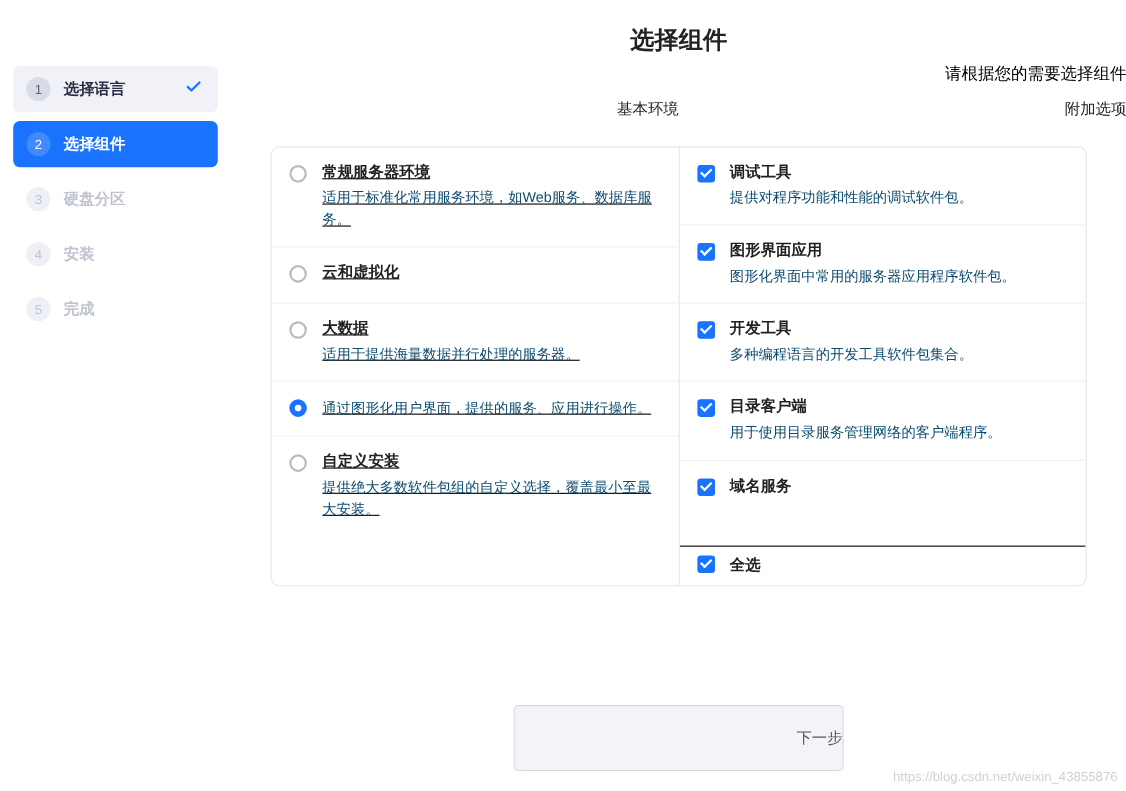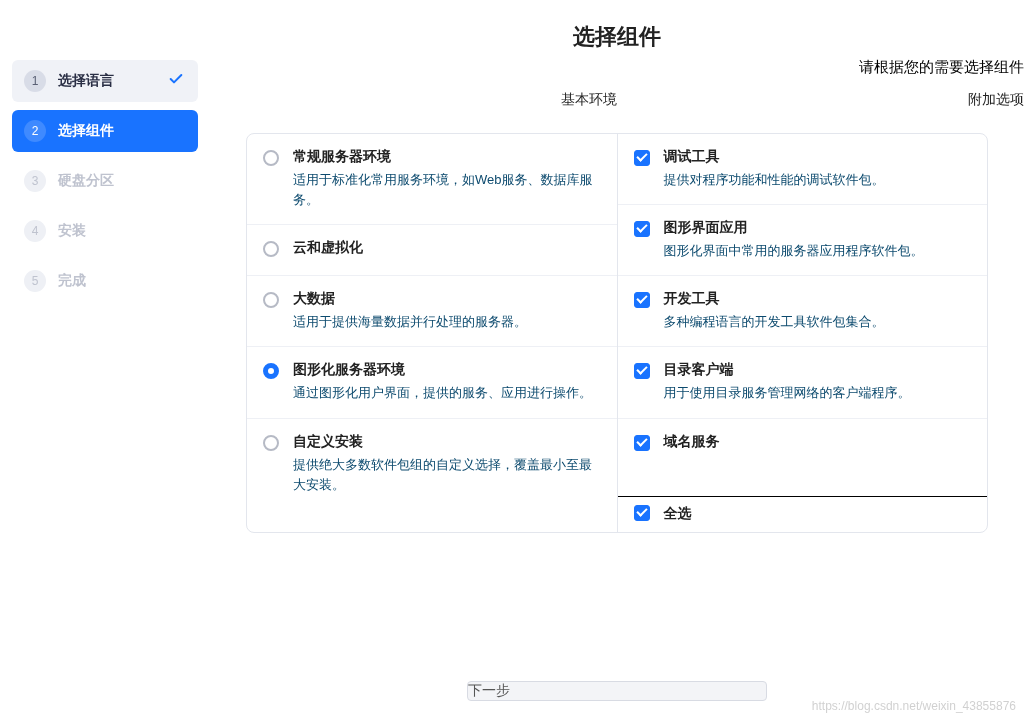--- a/index.html
+++ b/index.html
@@ -75,21 +75,21 @@
     height: 400px;
     overflow: hidden;
     position: relative;
   }
   .panel {
     flex: 1;
     overflow-y: auto;
     padding: 0;
     position: relative;
   }
-  .panel.left { border-right: 1px solid #e3e6ed; }
+  .panel.left { border-right: 1px solid #e3e6ed; text-decoration: underline; }
   .panel::-webkit-scrollbar { width: 8px; }
   .panel::-webkit-scrollbar-thumb { background: #c4c8d3; border-radius: 4px; }
   .opt {
     display: flex;
     align-items: flex-start;
     padding: 14px 18px 14px 16px;
     border-bottom: 1px solid #eef0f5;
     cursor: pointer;
   }
   .opt:last-child { border-bottom: none; }
@@ -140,22 +140,22 @@
   .panel.right .scroll { height: calc(100% - 36px); overflow-y: auto; }
 
   .footer {
     margin-top: auto;
     padding: 16px 0 18px 0;
     display: flex;
     justify-content: center;
   }
   .next-btn {
     width: 300px;
-    padding: 0 0;
-    text-align: left;
+    padding: 20px 0;
+    text-align: right;
     background: #f3f4f7;
     border: 1px solid #d8dbe3;
     border-radius: 4px;
     color: #555;
     font-size: 14px;
     cursor: pointer;
   }
   .watermark {
     position: absolute;
     right: 8px;
@@ -231,21 +231,20 @@
         <div class="opt-body">
           <div class="opt-title">大数据</div>
           <div class="opt-desc">适用于提供海量数据并行处理的服务器。</div>
         </div>
       </div>
       <div class="opt">
         <div class="ctrl">
             <div class="radio sel"></div>
           </div>
         <div class="opt-body">
-          <div class="opt-title">图形化服务器环境</div>
           <div class="opt-desc">通过图形化用户界面，提供的服务、应用进行操作。</div>
         </div>
       </div>
       <div class="opt">
         <div class="ctrl">
             <div class="radio"></div>
           </div>
         <div class="opt-body">
           <div class="opt-title">自定义安装</div>
           <div class="opt-desc">提供绝大多数软件包组的自定义选择，覆盖最小至最大安装。</div>

